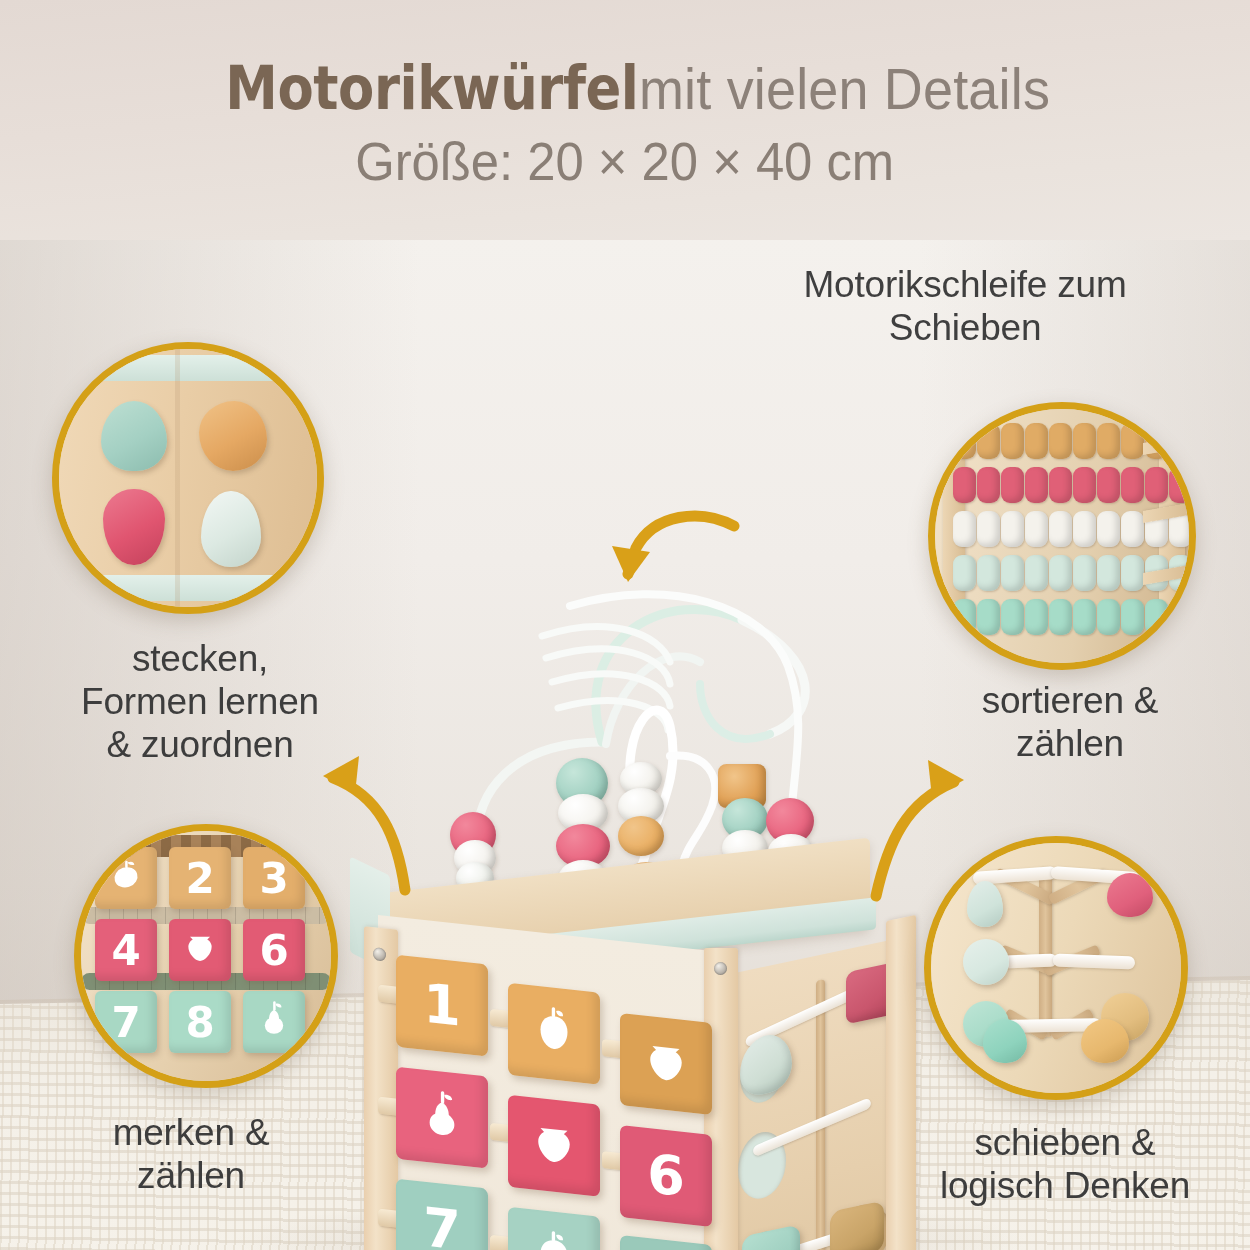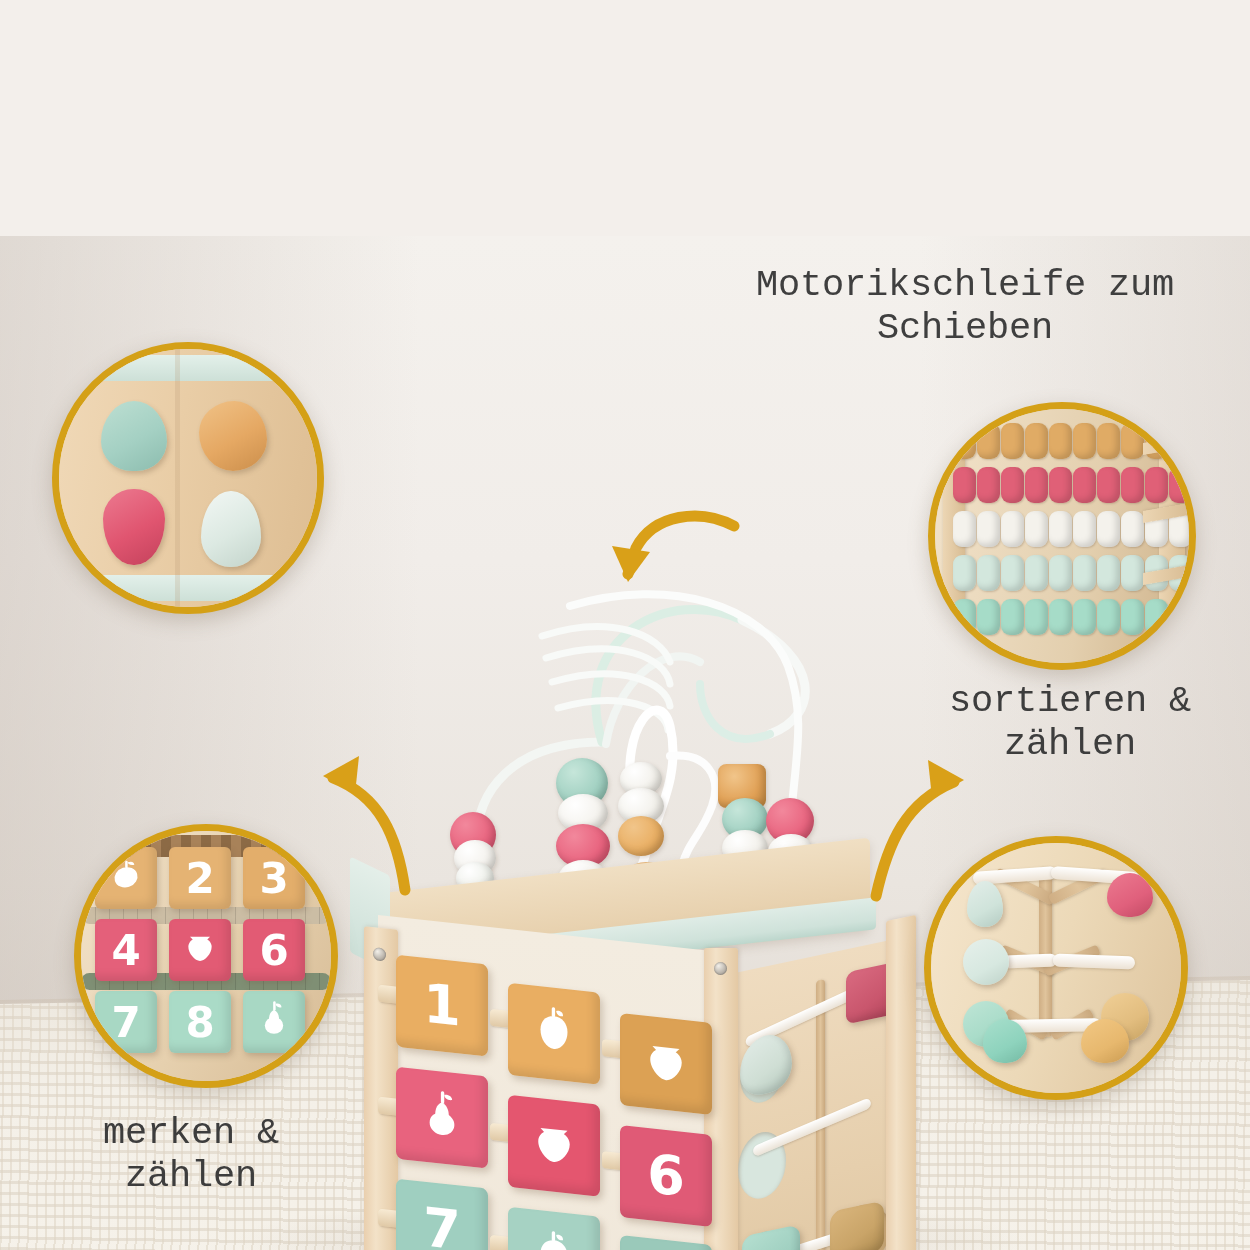--- a/index.html
+++ b/index.html
@@ -306,21 +306,21 @@
     box-shadow: 0 1px 3px rgba(115,95,72,.3);
   }
   .mz-tok {
     position:absolute; border-radius:50% 50% 46% 46% / 56% 56% 44% 44%;
     box-shadow: 2px 3px 5px rgba(110,90,70,.32);
   }
 
   
   .label {
     position:absolute;
-    font-family:Liberation Mono, monospace;
+    font-family:Liberation Sans, sans-serif;
     font-weight: 400;
     color:#3d3d3d;
     font-size: 37px;
     line-height: 1.16;
     text-align:center;
     letter-spacing: -0.2px;
     z-index: 25;
     white-space: pre-line;
   }
   .lbl-maze   { left:740px; top:264px; width:450px; text-align:center; color:#3f3f3f; }
@@ -333,20 +333,28 @@
   .arrow { position:absolute; z-index:24; }
   .a-maze   { left:610px; top:268px; }
   .a-shapes { left:305px; top:512px; }
   .a-sort   { left:862px; top:518px; }
 </style>
 </head>
 <body>
 
 <div id="page">
 
+  <div class="header-band">
+    <div class="header-inner">
+      <div class="title-line">
+        <span class="title-bold">Motorikwürfel</span><span class="title-light"> mit vielen Details</span>
+      </div>
+      <div class="subtitle">Größe: 20 × 20 × 40 cm</div>
+    </div>
+  </div>
 
   <div class="scene">
     <div class="wall"></div>
     <div class="wall-shadow"></div>
     <div class="wall-shadow-r"></div>
     <div class="rug-edge"></div>
     <div class="rug"></div>
     <div class="rug-shadow"></div>
 
     <div class="toy">
@@ -663,18 +671,23 @@
       <div class="mz-tok" style="left:32px; top:96px; width:46px; height:46px; background: linear-gradient(150deg,#e6f0eb,#d7e8e0 60%,#bed2c9); border-radius:50%;"></div>
       <div class="mz-tok" style="left:32px; top:158px; width:46px; height:46px; background: linear-gradient(150deg,#bfe5d6,#a9dcc9 60%,#8cc2ae); border-radius:50%;"></div>
       <div class="mz-tok" style="left:52px; top:176px; width:44px; height:44px; background: linear-gradient(150deg,#a8dfcc,#8ed3bd 60%,#74b9a3);"></div>
       <div class="mz-tok" style="left:170px; top:150px; width:48px; height:48px; background: linear-gradient(150deg,#f0cf96,#e2bd7f 60%,#c8a362); border-radius:50%;"></div>
       <div class="mz-tok" style="left:150px; top:176px; width:48px; height:44px; background: linear-gradient(150deg,#f2c884,#e7b86e 60%,#cb9c52);"></div>
     </div>
   </div>
 
   <div class="label lbl-maze">Motorikschleife zum
 Schieben</div>
+  <div class="label lbl-shapes">stecken,
+Formen lernen
+&amp; zuordnen</div>
   <div class="label lbl-sort">sortieren &amp;
 zählen</div>
   <div class="label lbl-merken">merken &amp;
 zählen</div>
+  <div class="label lbl-push">schieben &amp;
+logisch Denken</div>
 
 </div>
 
 </body></html>

